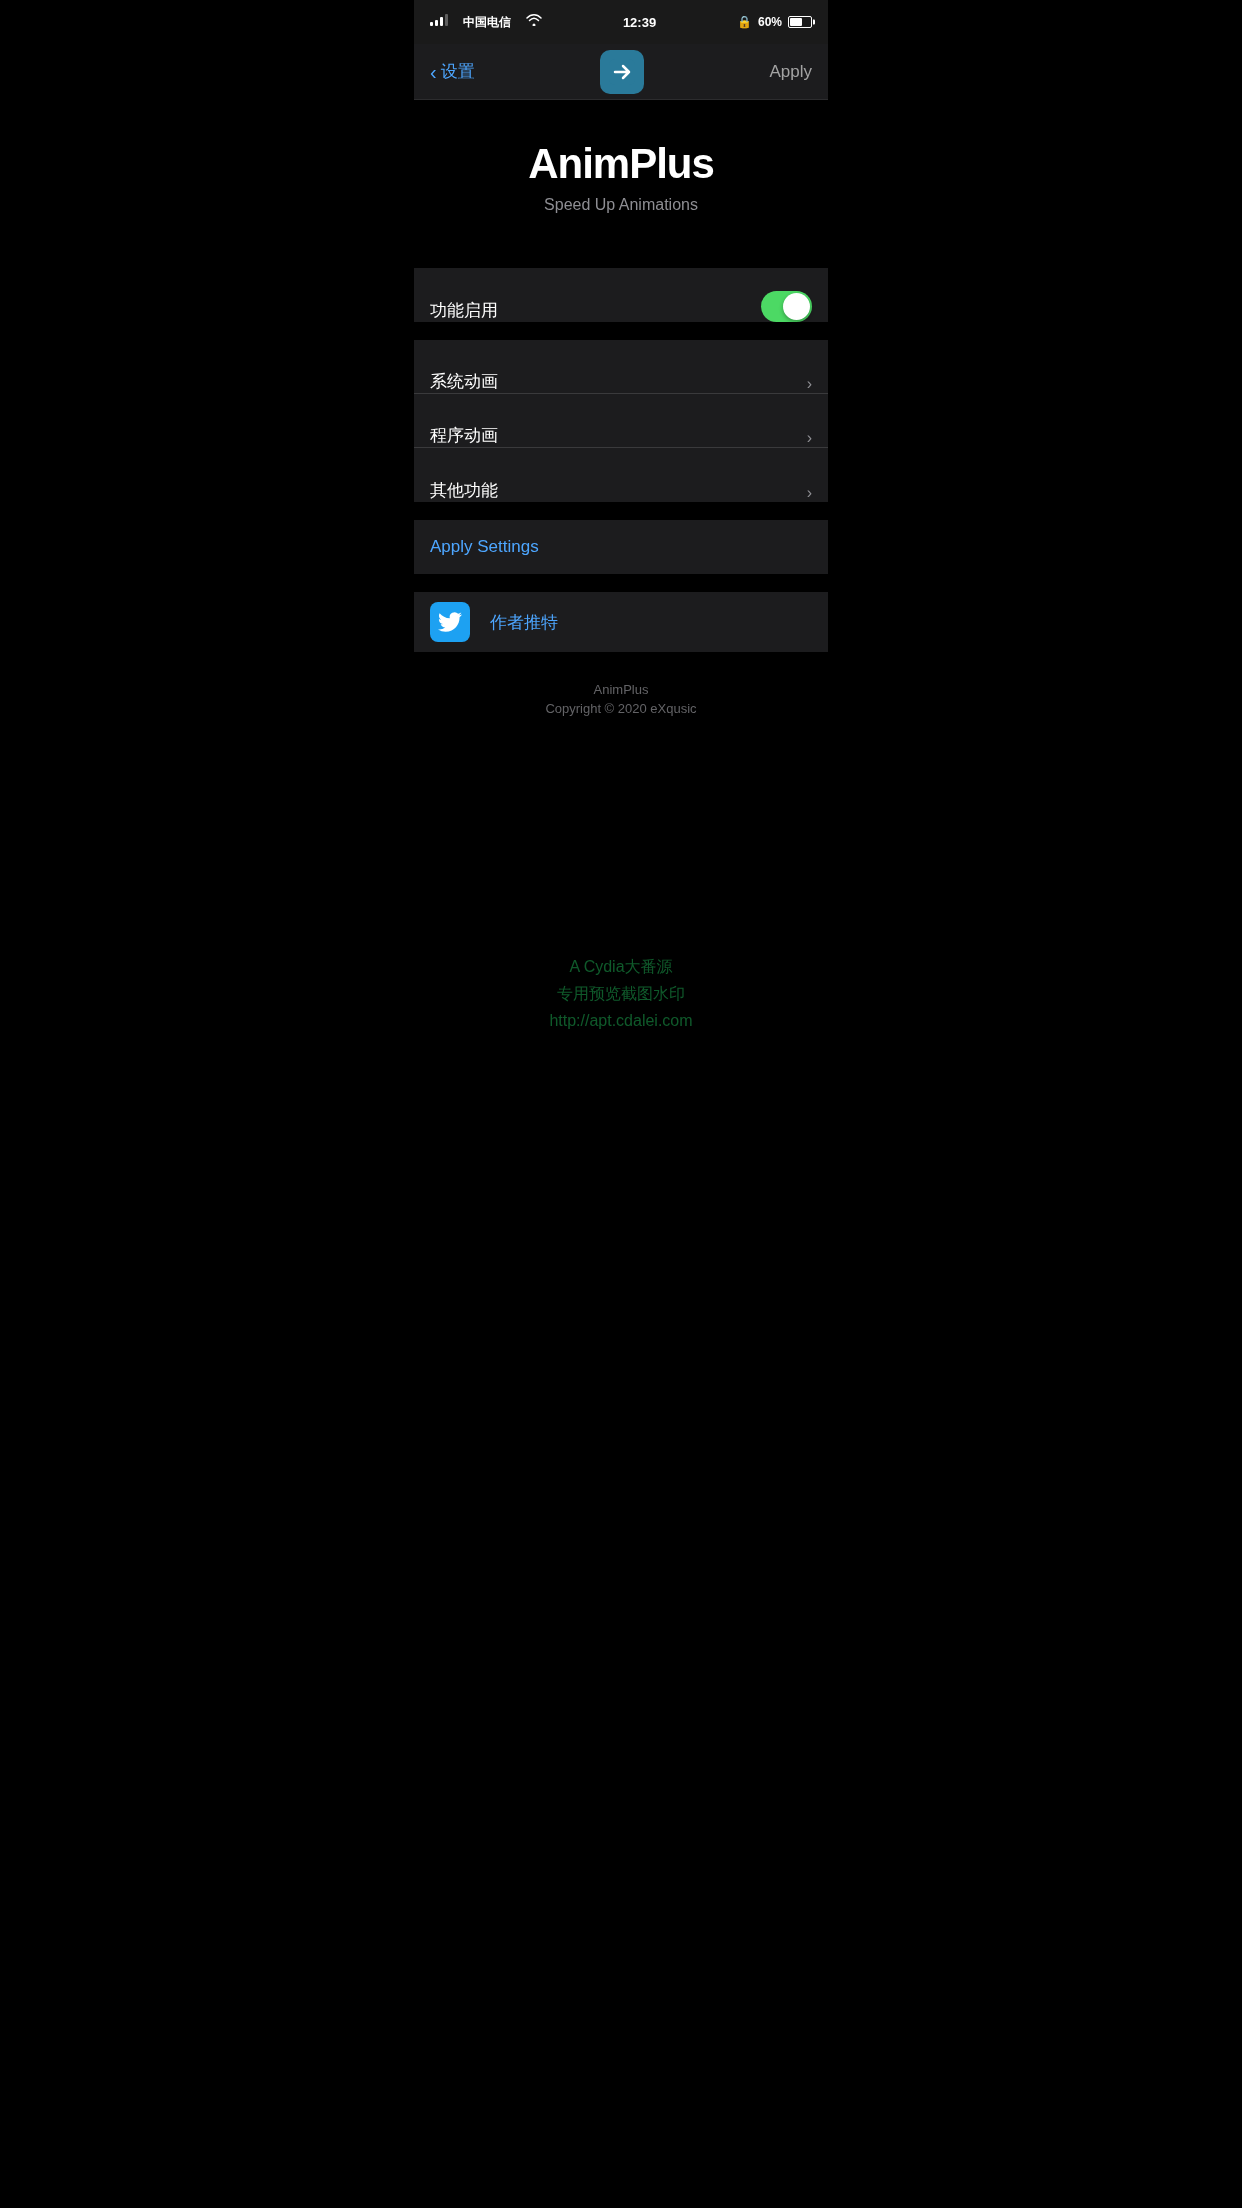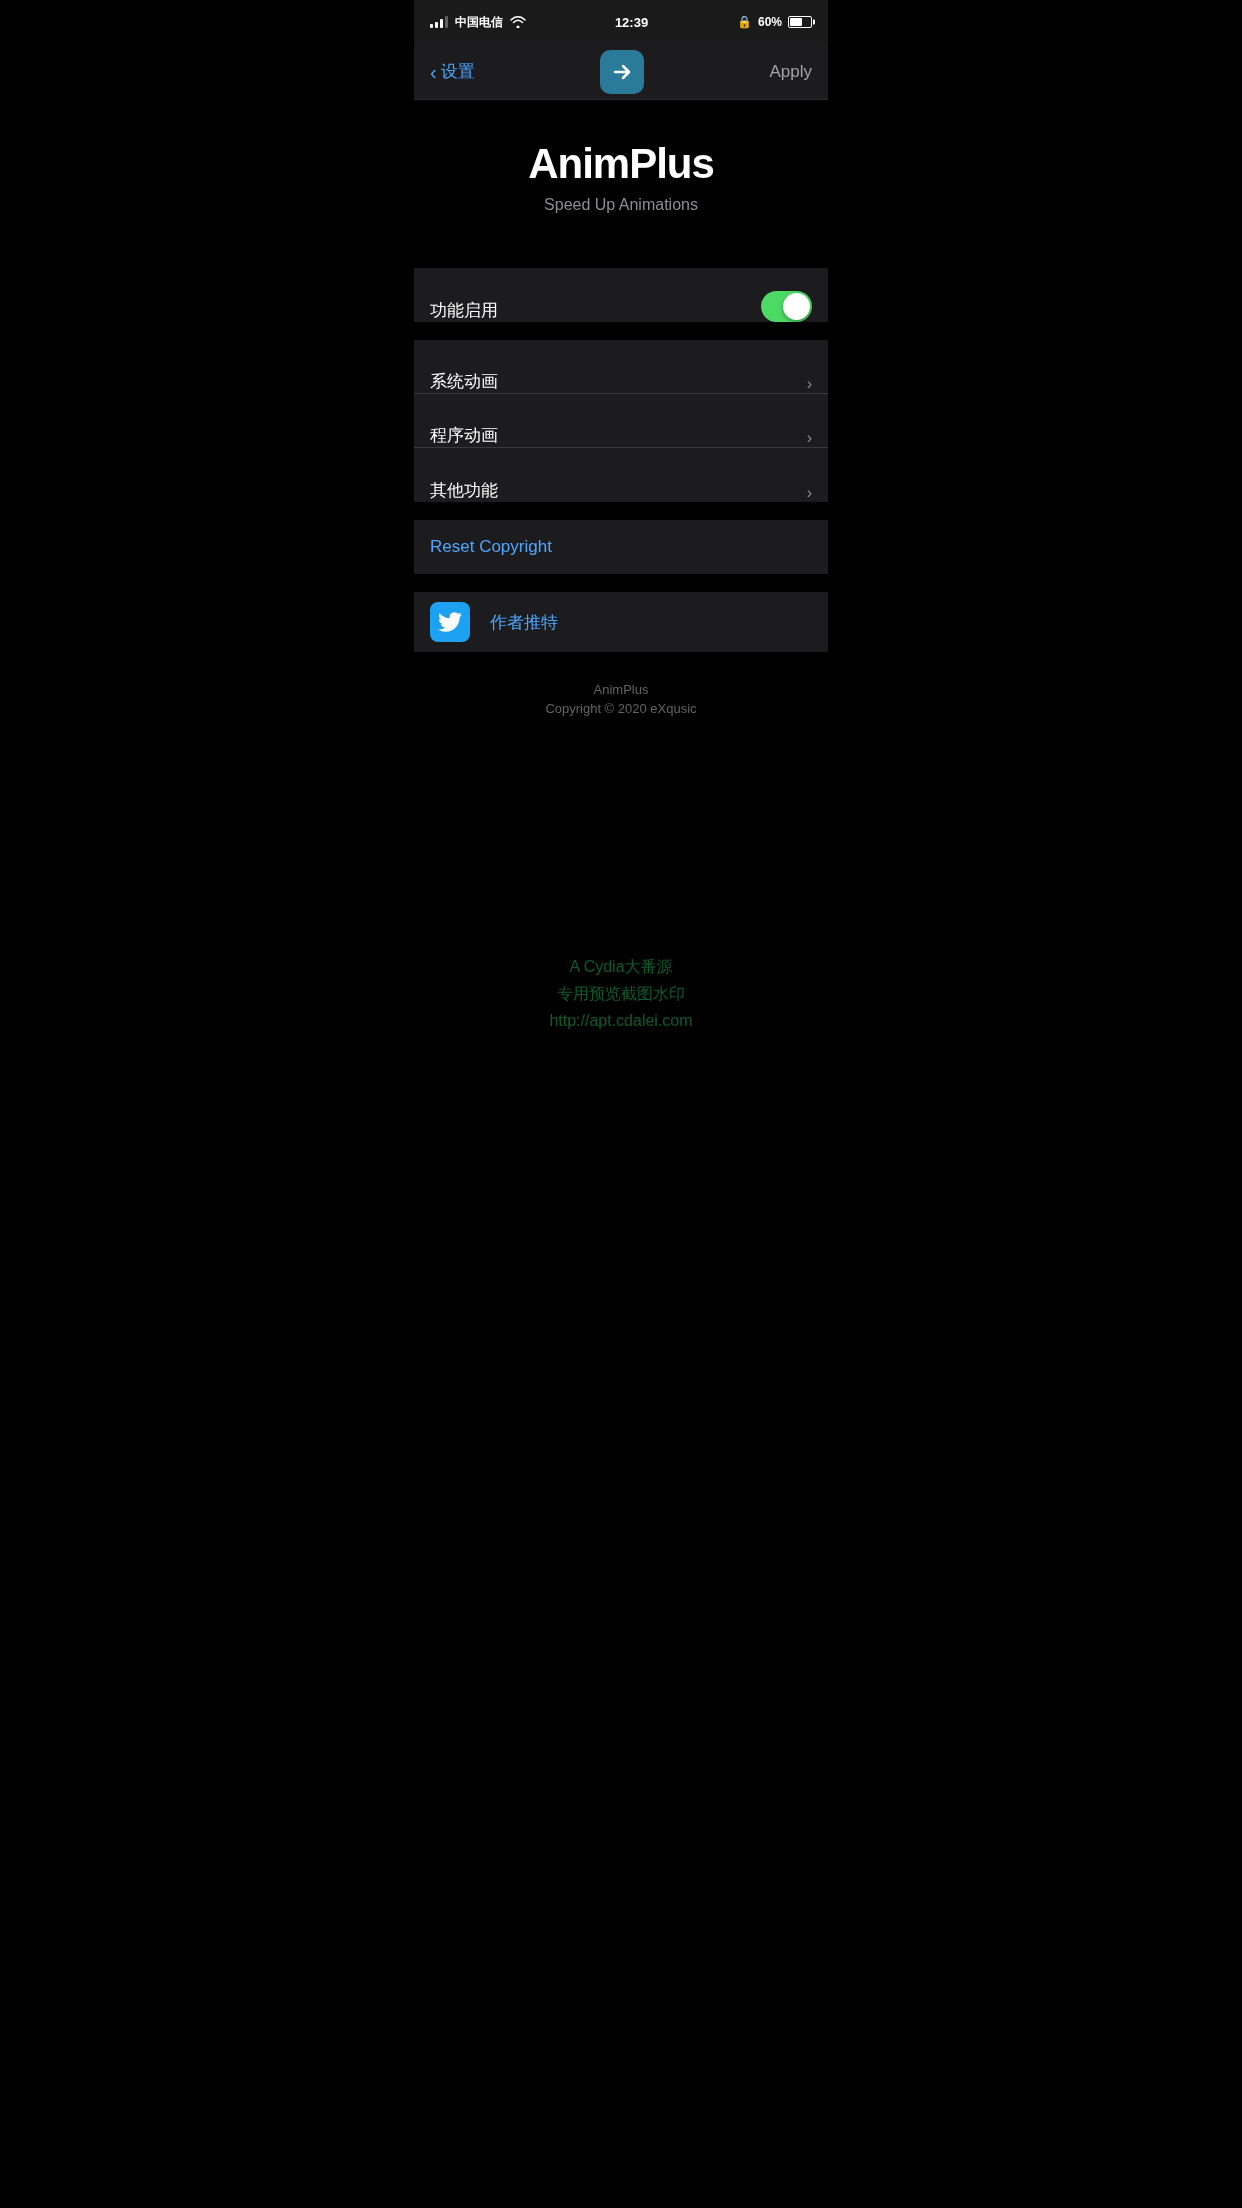--- a/index.html
+++ b/index.html
@@ -21,22 +21,22 @@
       display: flex;
       align-items: center;
       justify-content: space-between;
       padding: 0 16px;
       height: 44px;
       font-size: 13px;
       font-weight: 600;
     }
     .status-left {
       display: flex;
-      align-items: center;
-      gap: 7px;
+      align-items: flex-start;
+      gap: 15px;
       font-size: 12px;
     }
     .signal-bars {
       display: flex;
       align-items: flex-end;
       gap: 2px;
       height: 12px;
     }
     .signal-bars span {
       background: #fff;
@@ -352,21 +352,21 @@
     <span class="chevron">›</span>
   </div>
   <div class="settings-row">
     <span class="row-label">其他功能</span>
     <span class="chevron">›</span>
   </div>
 </div>
 <div class="section-gap"></div>
 
 <div class="reset-row">
-  <span class="reset-label">Reset Copyright</span>
+  <span class="reset-label">Apply Settings</span>
 </div>
 <div class="section-gap"></div>
 
 <div class="twitter-section">
   <div class="twitter-row">
     <div class="twitter-icon">
       <svg viewBox="0 0 24 24">
         <path d="M23.953 4.57a10 10 0 01-2.825.775 4.958 4.958 0 002.163-2.723c-.951.555-2.005.959-3.127 1.184a4.92 4.92 0 00-8.384 4.482C7.69 8.095 4.067 6.13 1.64 3.162a4.822 4.822 0 00-.666 2.475c0 1.71.87 3.213 2.188 4.096a4.904 4.904 0 01-2.228-.616v.06a4.923 4.923 0 003.946 4.827 4.996 4.996 0 01-2.212.085 4.936 4.936 0 004.604 3.417 9.867 9.867 0 01-6.102 2.105c-.39 0-.779-.023-1.17-.067a13.995 13.995 0 007.557 2.209c9.053 0 13.998-7.496 13.998-13.985 0-.21 0-.42-.015-.63A9.935 9.935 0 0024 4.59z"></path>
       </svg>
     </div>

